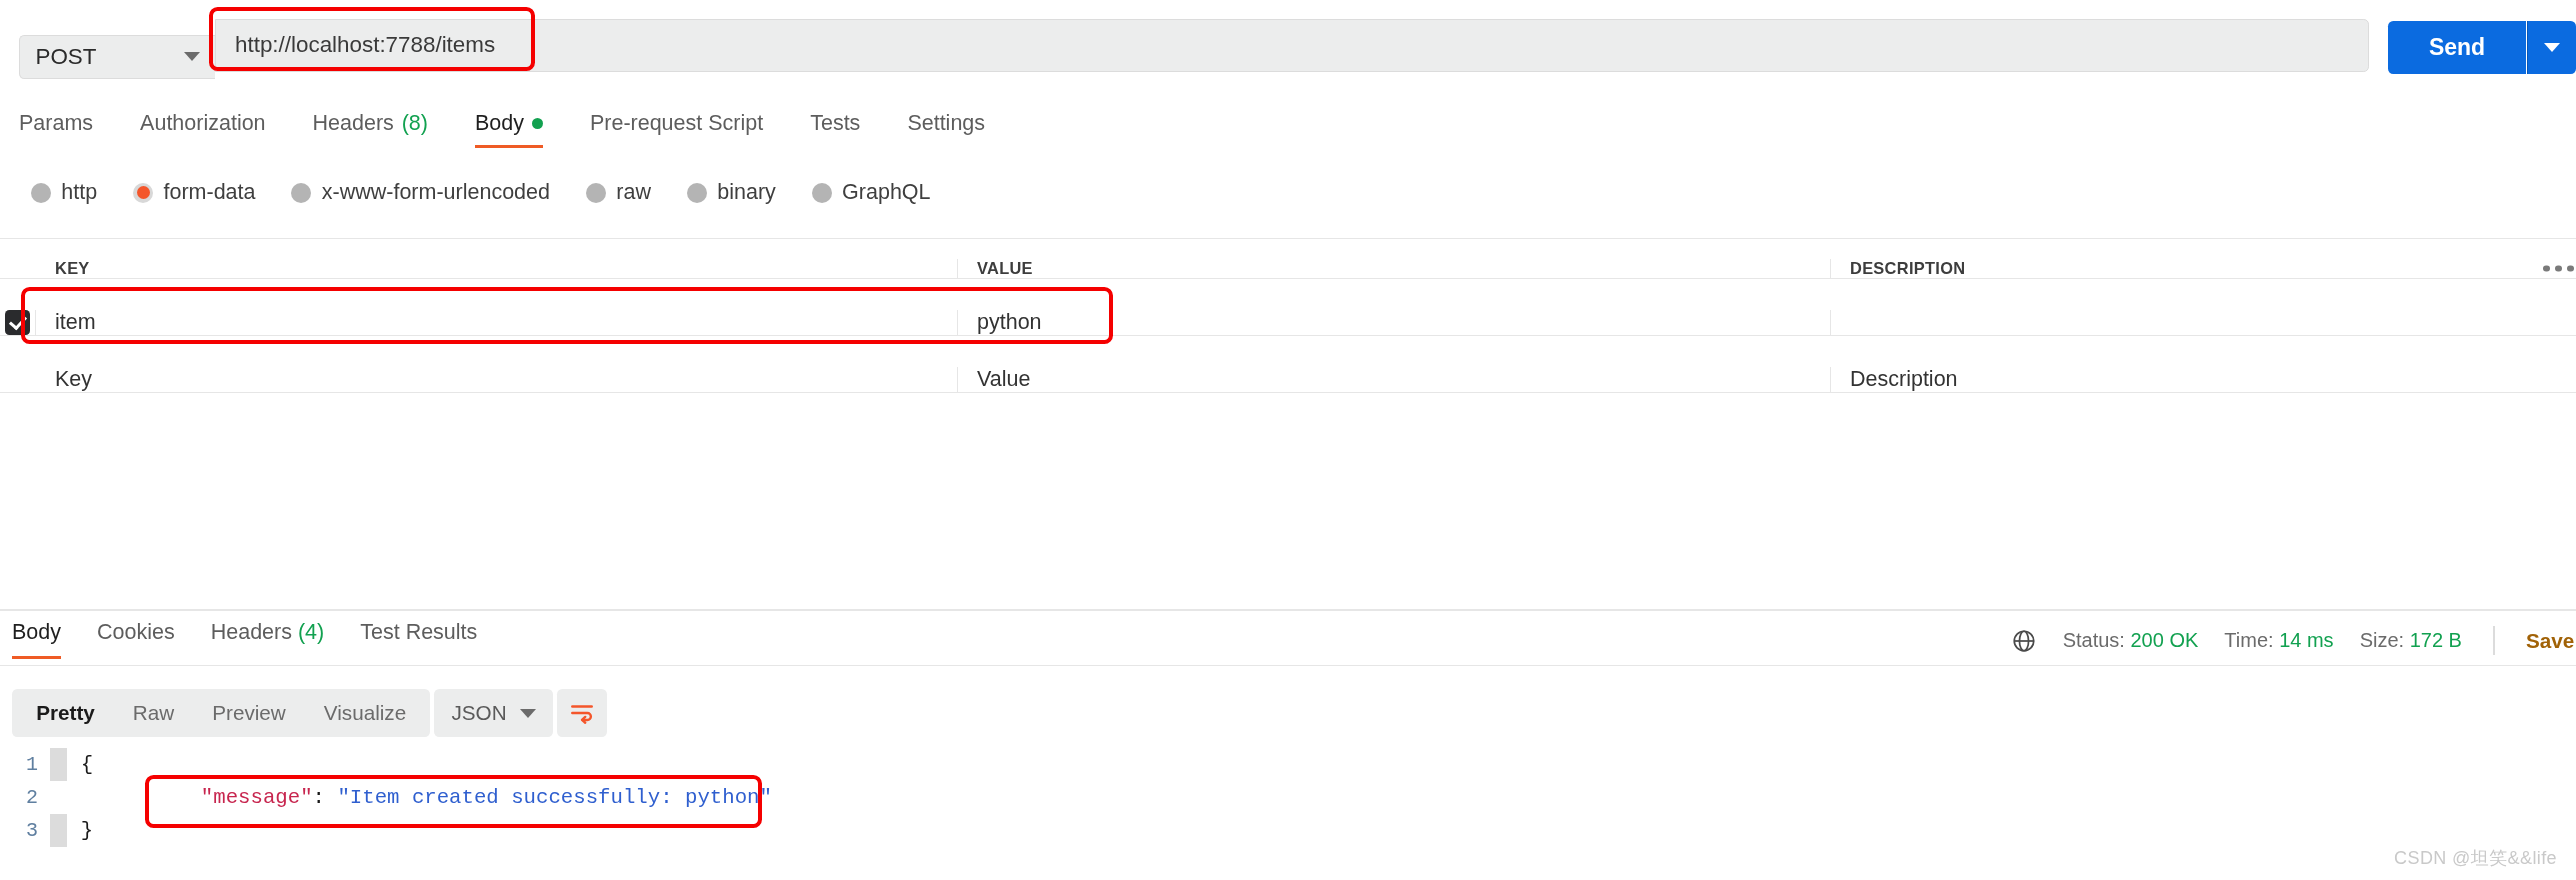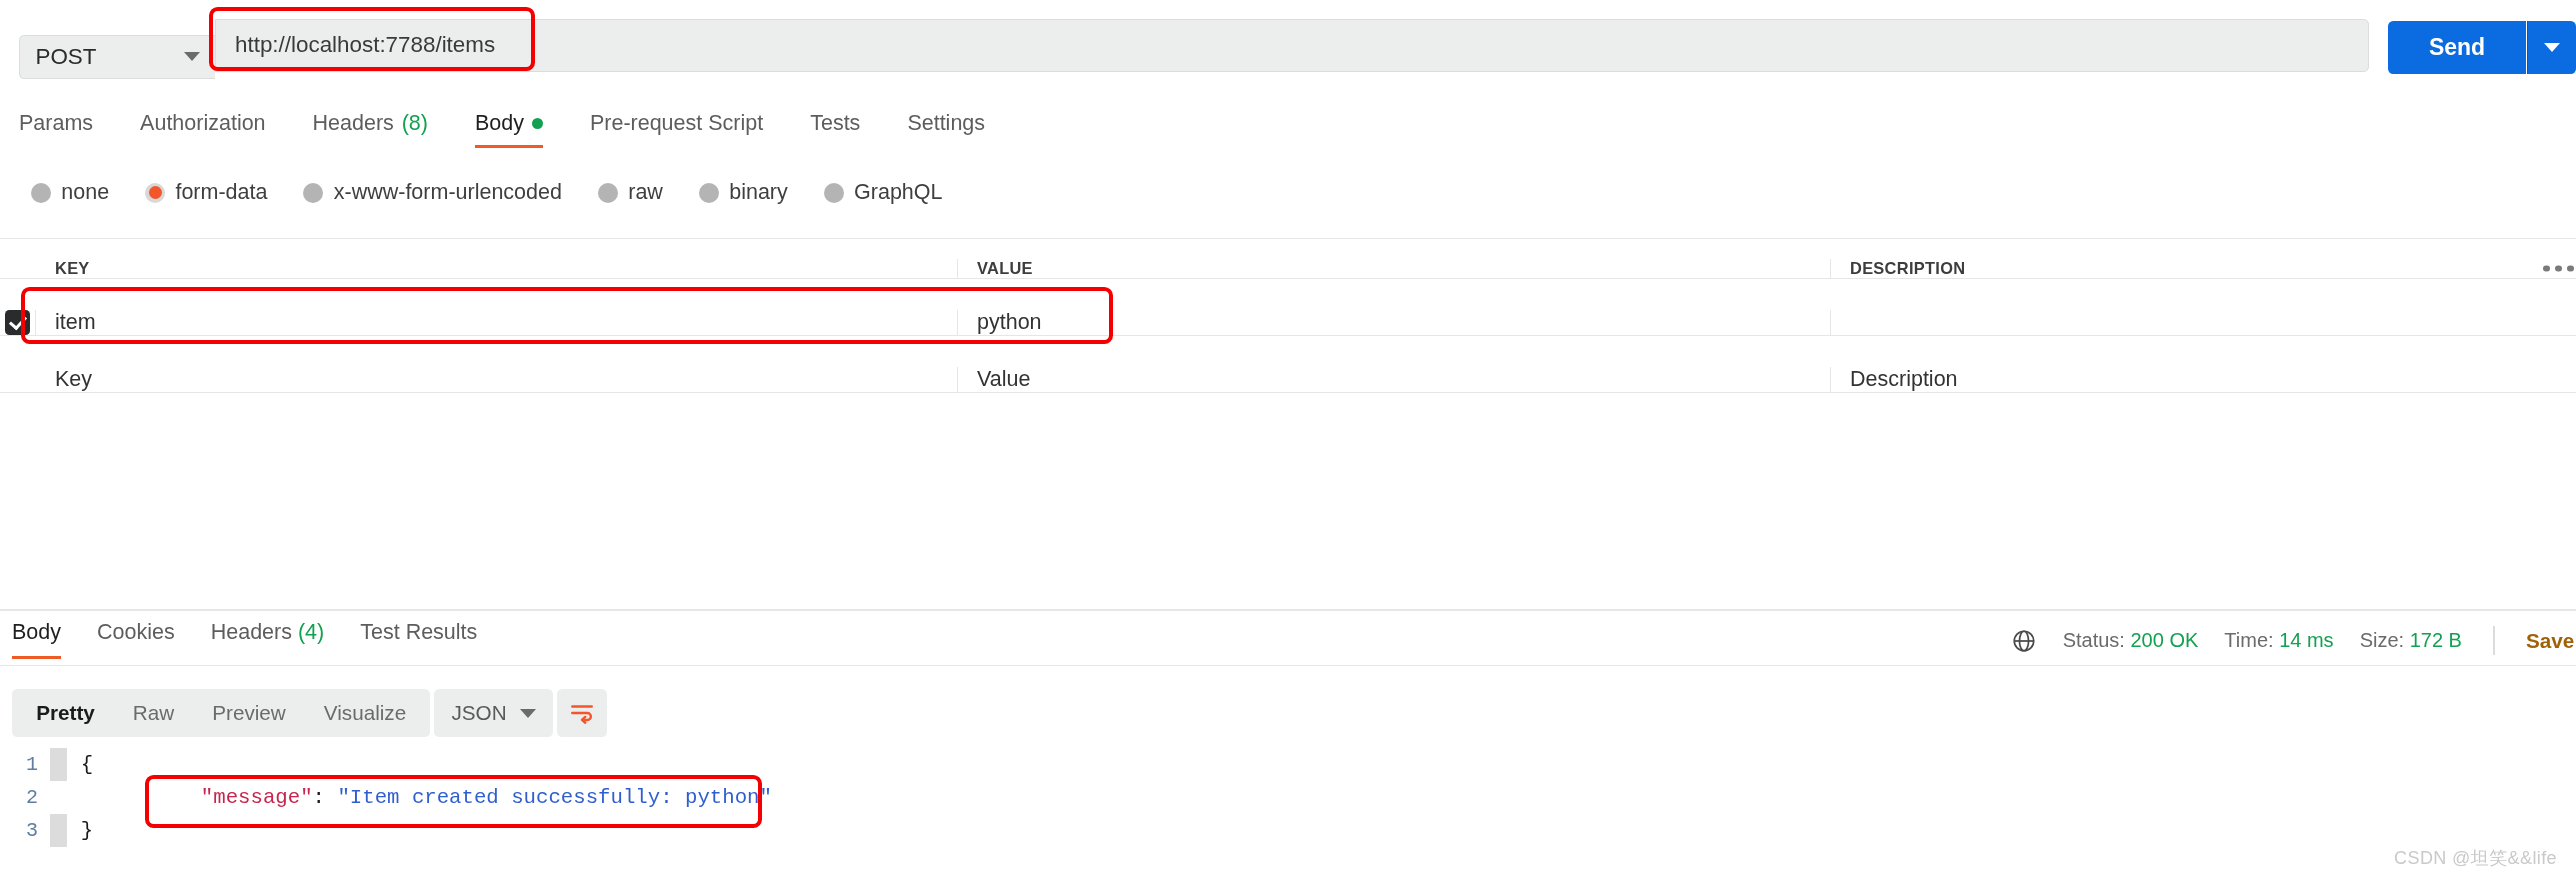--- a/index.html
+++ b/index.html
@@ -401,21 +401,21 @@
       <span>Tests</span>
     </div>
     <div class="rtab">
       <span>Settings</span>
     </div>
   </div>
 
   <div class="body-types">
     <div class="bt">
       <span class="radio"></span>
-      <span>none</span>
+      <span>http</span>
     </div>
     <div class="bt">
       <span class="radio checked">
           <i></i>
         </span>
       <span>form-data</span>
     </div>
     <div class="bt">
       <span class="radio"></span>
       <span>x-www-form-urlencoded</span>

